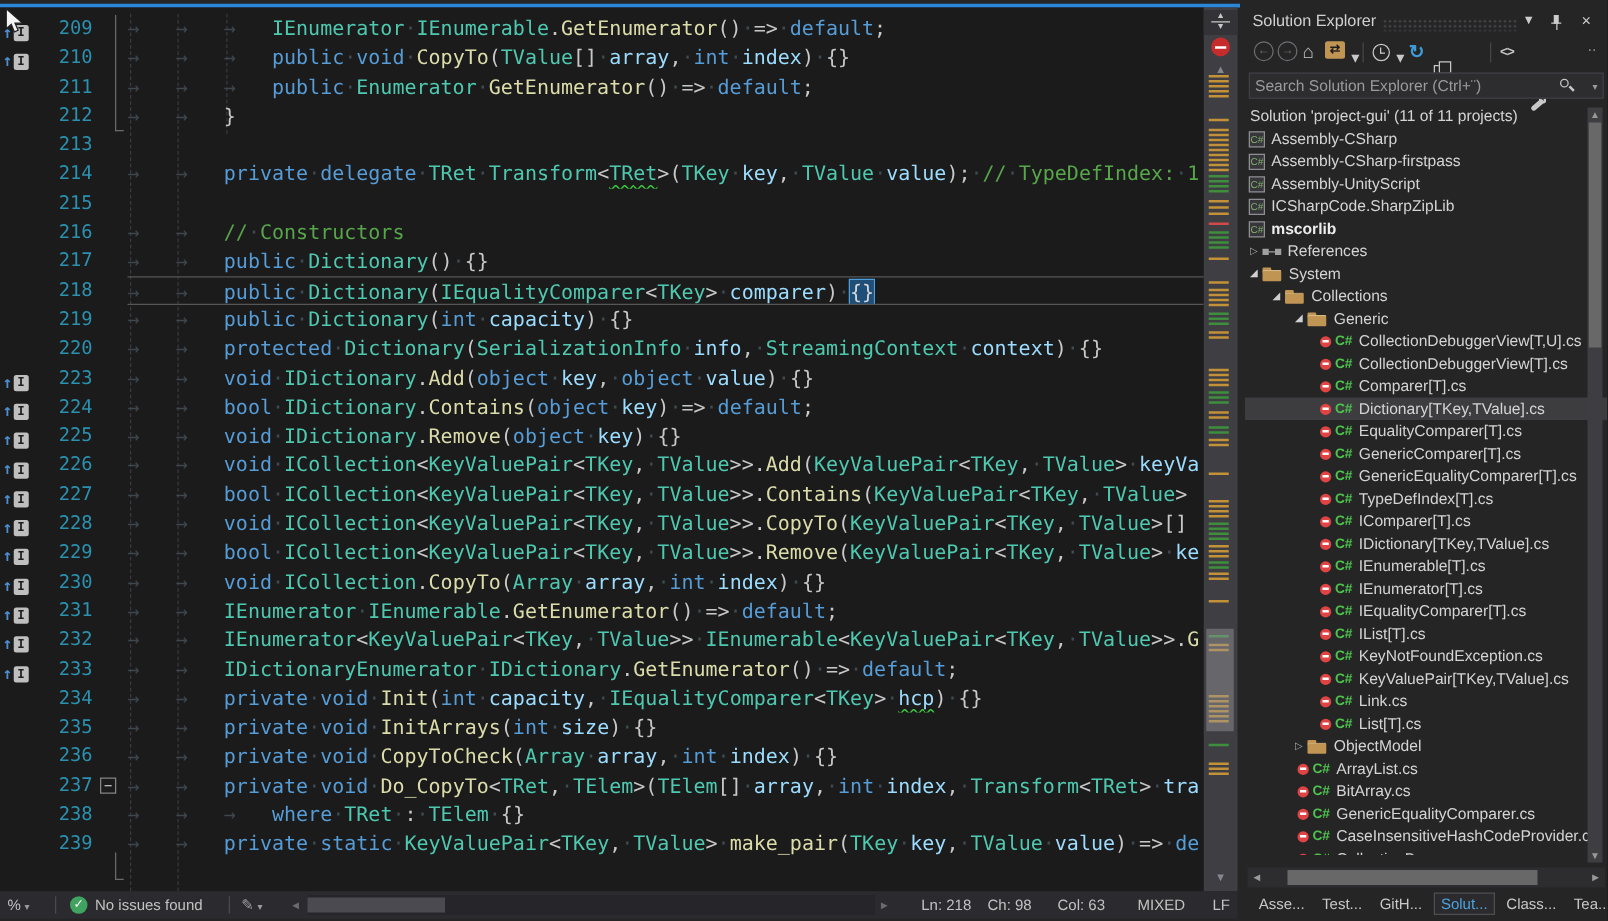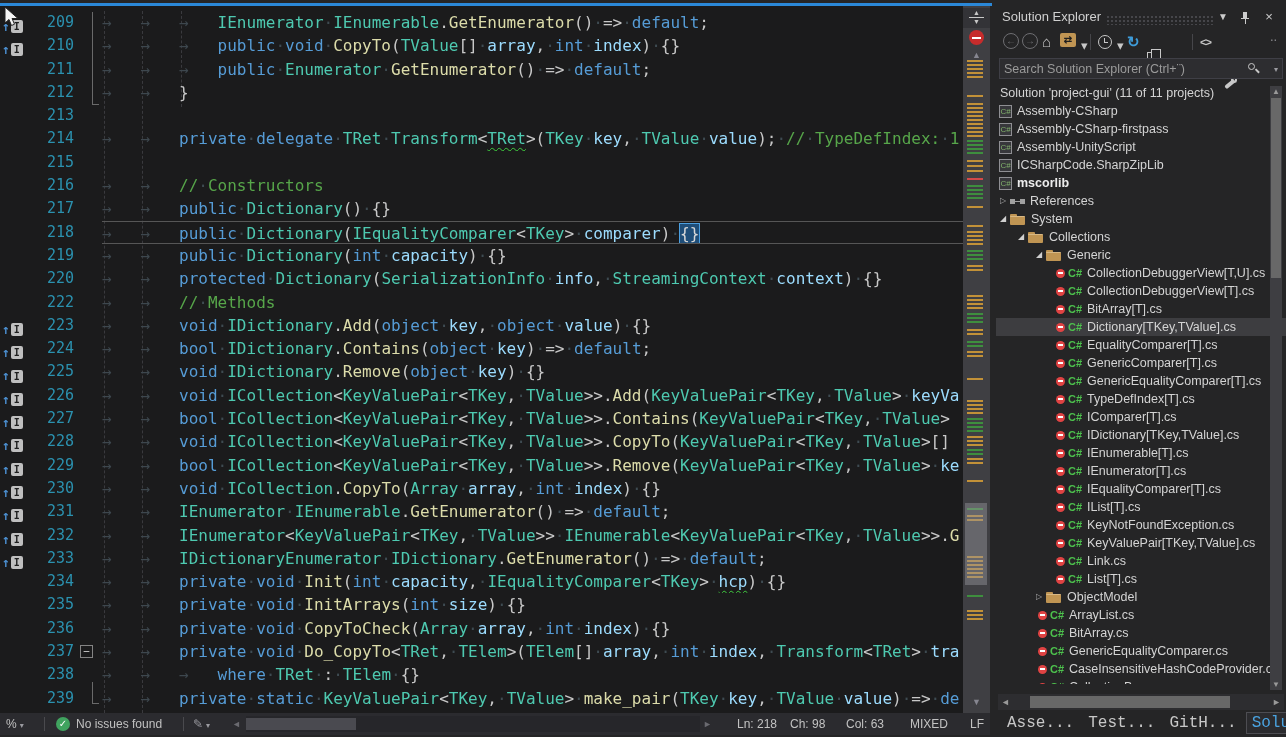--- a/index.html
+++ b/index.html
@@ -128,21 +128,21 @@
 
   #sx-vscroll { position:absolute; left:274px; top:86px; width:12px; height:604px; background:#3e3e42; }
   #sx-vthumb { position:absolute; left:1px; top:12px; width:10px; height:180px; background:#686868; }
   .sx-varrow { position:absolute; left:0; width:12px; text-align:center; font-size:8px; color:#999; }
   #sx-hscroll { position:absolute; left:2px; top:694px; width:286px; height:16px; background:#2d2d30; }
   #sx-hthumb { position:absolute; left:32px; top:2px; width:200px; height:12px; background:#686868; }
   .sx-harrow { position:absolute; top:0; height:16px; line-height:16px; font-size:9px; color:#999; }
 
   #sx-tabs { position:absolute; left:0; top:712px; width:290px; height:22px; display:flex;
              align-items:center; padding-left:6px; gap:4px; }
-  .sx-tab { font-size:16px; color:#c8c8c8; padding:1px 5px;font-family:Liberation Mono, monospace; }
+  .sx-tab { font-size:12px; color:#c8c8c8; padding:1px 5px; }
   .sx-tab.active { color:#4aa3e0; border:1px solid #4d4d52; background:#2b2b2e; }
 
   
   #cursor { position:absolute; left:3px; top:6px; z-index:50; }
 </style>
 </head>
 <body>
 
 <div id="screen">
 
@@ -159,21 +159,20 @@
           <div class="ln"><div class="glyph"></div><div class="num">211</div><div class="foldm"></div><div class="code"><span class="tab-arrow">→&nbsp;&nbsp;&nbsp;</span><span class="tab-arrow">→&nbsp;&nbsp;&nbsp;</span><span class="tab-arrow">→&nbsp;&nbsp;&nbsp;</span><span class="tok-k">public</span><span class="ws">·</span><span class="tok-t">Enumerator</span><span class="ws">·</span><span class="tok-m">GetEnumerator</span><span>()</span><span class="ws">·</span><span>=&gt;</span><span class="ws">·</span><span class="tok-k">default</span><span>;</span></div></div>
           <div class="ln"><div class="glyph"></div><div class="num">212</div><div class="foldm"></div><div class="code"><span class="tab-arrow">→&nbsp;&nbsp;&nbsp;</span><span class="tab-arrow">→&nbsp;&nbsp;&nbsp;</span><span>}</span></div></div>
           <div class="ln"><div class="glyph"></div><div class="num">213</div><div class="foldm"></div><div class="code"></div></div>
           <div class="ln"><div class="glyph"></div><div class="num">214</div><div class="foldm"></div><div class="code"><span class="tab-arrow">→&nbsp;&nbsp;&nbsp;</span><span class="tab-arrow">→&nbsp;&nbsp;&nbsp;</span><span class="tok-k">private</span><span class="ws">·</span><span class="tok-k">delegate</span><span class="ws">·</span><span class="tok-t">TRet</span><span class="ws">·</span><span class="tok-t">Transform</span><span>&lt;</span><span class="tok-tq">TRet</span><span>&gt;(</span><span class="tok-t">TKey</span><span class="ws">·</span><span class="tok-p">key</span><span>,</span><span class="ws">·</span><span class="tok-t">TValue</span><span class="ws">·</span><span class="tok-p">value</span><span>);</span><span class="ws">·</span><span class="tok-c">//</span><span class="ws">·</span><span class="tok-c">TypeDefIndex:</span><span class="ws">·</span><span class="tok-c">1</span></div></div>
           <div class="ln"><div class="glyph"></div><div class="num">215</div><div class="foldm"></div><div class="code"></div></div>
           <div class="ln"><div class="glyph"></div><div class="num">216</div><div class="foldm"></div><div class="code"><span class="tab-arrow">→&nbsp;&nbsp;&nbsp;</span><span class="tab-arrow">→&nbsp;&nbsp;&nbsp;</span><span class="tok-c">//</span><span class="ws">·</span><span class="tok-c">Constructors</span></div></div>
           <div class="ln"><div class="glyph"></div><div class="num">217</div><div class="foldm"></div><div class="code"><span class="tab-arrow">→&nbsp;&nbsp;&nbsp;</span><span class="tab-arrow">→&nbsp;&nbsp;&nbsp;</span><span class="tok-k">public</span><span class="ws">·</span><span class="tok-t">Dictionary</span><span>()</span><span class="ws">·</span><span>{}</span></div></div>
           <div class="ln cur"><div class="glyph"></div><div class="num">218</div><div class="foldm"></div><div class="code"><span class="tab-arrow">→&nbsp;&nbsp;&nbsp;</span><span class="tab-arrow">→&nbsp;&nbsp;&nbsp;</span><span class="tok-k">public</span><span class="ws">·</span><span class="tok-t">Dictionary</span><span>(</span><span class="tok-t">IEqualityComparer</span><span>&lt;</span><span class="tok-t">TKey</span><span>&gt;</span><span class="ws">·</span><span class="tok-p">comparer</span><span>)</span><span class="ws">·</span><span class="tok-s">{}</span></div></div>
           <div class="ln"><div class="glyph"></div><div class="num">219</div><div class="foldm"></div><div class="code"><span class="tab-arrow">→&nbsp;&nbsp;&nbsp;</span><span class="tab-arrow">→&nbsp;&nbsp;&nbsp;</span><span class="tok-k">public</span><span class="ws">·</span><span class="tok-t">Dictionary</span><span>(</span><span class="tok-k">int</span><span class="ws">·</span><span class="tok-p">capacity</span><span>)</span><span class="ws">·</span><span>{}</span></div></div>
           <div class="ln"><div class="glyph"></div><div class="num">220</div><div class="foldm"></div><div class="code"><span class="tab-arrow">→&nbsp;&nbsp;&nbsp;</span><span class="tab-arrow">→&nbsp;&nbsp;&nbsp;</span><span class="tok-k">protected</span><span class="ws">·</span><span class="tok-t">Dictionary</span><span>(</span><span class="tok-t">SerializationInfo</span><span class="ws">·</span><span class="tok-p">info</span><span>,</span><span class="ws">·</span><span class="tok-t">StreamingContext</span><span class="ws">·</span><span class="tok-p">context</span><span>)</span><span class="ws">·</span><span>{}</span></div></div>
-          <div class="ln"><div class="glyph"></div><div class="num">222</div><div class="foldm"></div><div class="code"><span class="tab-arrow">→&nbsp;&nbsp;&nbsp;</span><span class="tab-arrow">→&nbsp;&nbsp;&nbsp;</span><span class="tok-c">//</span><span class="ws">·</span><span class="tok-c">Methods</span></div></div>
           <div class="ln"><div class="glyph"><div class="glyph-impl"><span class="up">↑</span><span class="ibox">I</span></div></div><div class="num">223</div><div class="foldm"></div><div class="code"><span class="tab-arrow">→&nbsp;&nbsp;&nbsp;</span><span class="tab-arrow">→&nbsp;&nbsp;&nbsp;</span><span class="tok-k">void</span><span class="ws">·</span><span class="tok-t">IDictionary</span><span>.</span><span class="tok-m">Add</span><span>(</span><span class="tok-k">object</span><span class="ws">·</span><span class="tok-p">key</span><span>,</span><span class="ws">·</span><span class="tok-k">object</span><span class="ws">·</span><span class="tok-p">value</span><span>)</span><span class="ws">·</span><span>{}</span></div></div>
           <div class="ln"><div class="glyph"><div class="glyph-impl"><span class="up">↑</span><span class="ibox">I</span></div></div><div class="num">224</div><div class="foldm"></div><div class="code"><span class="tab-arrow">→&nbsp;&nbsp;&nbsp;</span><span class="tab-arrow">→&nbsp;&nbsp;&nbsp;</span><span class="tok-k">bool</span><span class="ws">·</span><span class="tok-t">IDictionary</span><span>.</span><span class="tok-m">Contains</span><span>(</span><span class="tok-k">object</span><span class="ws">·</span><span class="tok-p">key</span><span>)</span><span class="ws">·</span><span>=&gt;</span><span class="ws">·</span><span class="tok-k">default</span><span>;</span></div></div>
           <div class="ln"><div class="glyph"><div class="glyph-impl"><span class="up">↑</span><span class="ibox">I</span></div></div><div class="num">225</div><div class="foldm"></div><div class="code"><span class="tab-arrow">→&nbsp;&nbsp;&nbsp;</span><span class="tab-arrow">→&nbsp;&nbsp;&nbsp;</span><span class="tok-k">void</span><span class="ws">·</span><span class="tok-t">IDictionary</span><span>.</span><span class="tok-m">Remove</span><span>(</span><span class="tok-k">object</span><span class="ws">·</span><span class="tok-p">key</span><span>)</span><span class="ws">·</span><span>{}</span></div></div>
           <div class="ln"><div class="glyph"><div class="glyph-impl"><span class="up">↑</span><span class="ibox">I</span></div></div><div class="num">226</div><div class="foldm"></div><div class="code"><span class="tab-arrow">→&nbsp;&nbsp;&nbsp;</span><span class="tab-arrow">→&nbsp;&nbsp;&nbsp;</span><span class="tok-k">void</span><span class="ws">·</span><span class="tok-t">ICollection</span><span>&lt;</span><span class="tok-t">KeyValuePair</span><span>&lt;</span><span class="tok-t">TKey</span><span>,</span><span class="ws">·</span><span class="tok-t">TValue</span><span>&gt;&gt;.</span><span class="tok-m">Add</span><span>(</span><span class="tok-t">KeyValuePair</span><span>&lt;</span><span class="tok-t">TKey</span><span>,</span><span class="ws">·</span><span class="tok-t">TValue</span><span>&gt;</span><span class="ws">·</span><span class="tok-p">keyVa</span></div></div>
           <div class="ln"><div class="glyph"><div class="glyph-impl"><span class="up">↑</span><span class="ibox">I</span></div></div><div class="num">227</div><div class="foldm"></div><div class="code"><span class="tab-arrow">→&nbsp;&nbsp;&nbsp;</span><span class="tab-arrow">→&nbsp;&nbsp;&nbsp;</span><span class="tok-k">bool</span><span class="ws">·</span><span class="tok-t">ICollection</span><span>&lt;</span><span class="tok-t">KeyValuePair</span><span>&lt;</span><span class="tok-t">TKey</span><span>,</span><span class="ws">·</span><span class="tok-t">TValue</span><span>&gt;&gt;.</span><span class="tok-m">Contains</span><span>(</span><span class="tok-t">KeyValuePair</span><span>&lt;</span><span class="tok-t">TKey</span><span>,</span><span class="ws">·</span><span class="tok-t">TValue</span><span>&gt;</span></div></div>
           <div class="ln"><div class="glyph"><div class="glyph-impl"><span class="up">↑</span><span class="ibox">I</span></div></div><div class="num">228</div><div class="foldm"></div><div class="code"><span class="tab-arrow">→&nbsp;&nbsp;&nbsp;</span><span class="tab-arrow">→&nbsp;&nbsp;&nbsp;</span><span class="tok-k">void</span><span class="ws">·</span><span class="tok-t">ICollection</span><span>&lt;</span><span class="tok-t">KeyValuePair</span><span>&lt;</span><span class="tok-t">TKey</span><span>,</span><span class="ws">·</span><span class="tok-t">TValue</span><span>&gt;&gt;.</span><span class="tok-m">CopyTo</span><span>(</span><span class="tok-t">KeyValuePair</span><span>&lt;</span><span class="tok-t">TKey</span><span>,</span><span class="ws">·</span><span class="tok-t">TValue</span><span>&gt;[]</span></div></div>
           <div class="ln"><div class="glyph"><div class="glyph-impl"><span class="up">↑</span><span class="ibox">I</span></div></div><div class="num">229</div><div class="foldm"></div><div class="code"><span class="tab-arrow">→&nbsp;&nbsp;&nbsp;</span><span class="tab-arrow">→&nbsp;&nbsp;&nbsp;</span><span class="tok-k">bool</span><span class="ws">·</span><span class="tok-t">ICollection</span><span>&lt;</span><span class="tok-t">KeyValuePair</span><span>&lt;</span><span class="tok-t">TKey</span><span>,</span><span class="ws">·</span><span class="tok-t">TValue</span><span>&gt;&gt;.</span><span class="tok-m">Remove</span><span>(</span><span class="tok-t">KeyValuePair</span><span>&lt;</span><span class="tok-t">TKey</span><span>,</span><span class="ws">·</span><span class="tok-t">TValue</span><span>&gt;</span><span class="ws">·</span><span class="tok-p">ke</span></div></div>
           <div class="ln"><div class="glyph"><div class="glyph-impl"><span class="up">↑</span><span class="ibox">I</span></div></div><div class="num">230</div><div class="foldm"></div><div class="code"><span class="tab-arrow">→&nbsp;&nbsp;&nbsp;</span><span class="tab-arrow">→&nbsp;&nbsp;&nbsp;</span><span class="tok-k">void</span><span class="ws">·</span><span class="tok-t">ICollection</span><span>.</span><span class="tok-m">CopyTo</span><span>(</span><span class="tok-t">Array</span><span class="ws">·</span><span class="tok-p">array</span><span>,</span><span class="ws">·</span><span class="tok-k">int</span><span class="ws">·</span><span class="tok-p">index</span><span>)</span><span class="ws">·</span><span>{}</span></div></div>
           <div class="ln"><div class="glyph"><div class="glyph-impl"><span class="up">↑</span><span class="ibox">I</span></div></div><div class="num">231</div><div class="foldm"></div><div class="code"><span class="tab-arrow">→&nbsp;&nbsp;&nbsp;</span><span class="tab-arrow">→&nbsp;&nbsp;&nbsp;</span><span class="tok-t">IEnumerator</span><span class="ws">·</span><span class="tok-t">IEnumerable</span><span>.</span><span class="tok-m">GetEnumerator</span><span>()</span><span class="ws">·</span><span>=&gt;</span><span class="ws">·</span><span class="tok-k">default</span><span>;</span></div></div>
           <div class="ln"><div class="glyph"><div class="glyph-impl"><span class="up">↑</span><span class="ibox">I</span></div></div><div class="num">232</div><div class="foldm"></div><div class="code"><span class="tab-arrow">→&nbsp;&nbsp;&nbsp;</span><span class="tab-arrow">→&nbsp;&nbsp;&nbsp;</span><span class="tok-t">IEnumerator</span><span>&lt;</span><span class="tok-t">KeyValuePair</span><span>&lt;</span><span class="tok-t">TKey</span><span>,</span><span class="ws">·</span><span class="tok-t">TValue</span><span>&gt;&gt;</span><span class="ws">·</span><span class="tok-t">IEnumerable</span><span>&lt;</span><span class="tok-t">KeyValuePair</span><span>&lt;</span><span class="tok-t">TKey</span><span>,</span><span class="ws">·</span><span class="tok-t">TValue</span><span>&gt;&gt;.</span><span class="tok-m">G</span></div></div>
@@ -427,21 +426,21 @@
               <span class="dot"></span>
               <span class="cs">C#</span>
             </span>
             <span class="lbl">CollectionDebuggerView[T].cs</span>
           </div>
           <div class="trow" style="padding-left: 60px;">
             <span class="ic-cs">
               <span class="dot"></span>
               <span class="cs">C#</span>
             </span>
-            <span class="lbl">BitArray[T].cs</span>
+            <span class="lbl">Comparer[T].cs</span>
           </div>
           <div class="trow sel" style="padding-left: 60px;">
             <span class="ic-cs">
               <span class="dot"></span>
               <span class="cs">C#</span>
             </span>
             <span class="lbl">Dictionary[TKey,TValue].cs</span>
           </div>
           <div class="trow" style="padding-left: 60px;">
             <span class="ic-cs">

